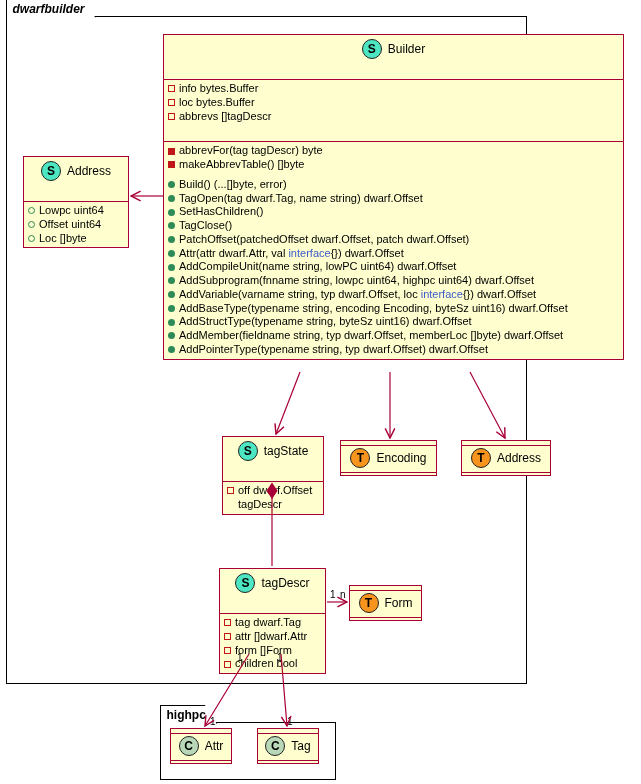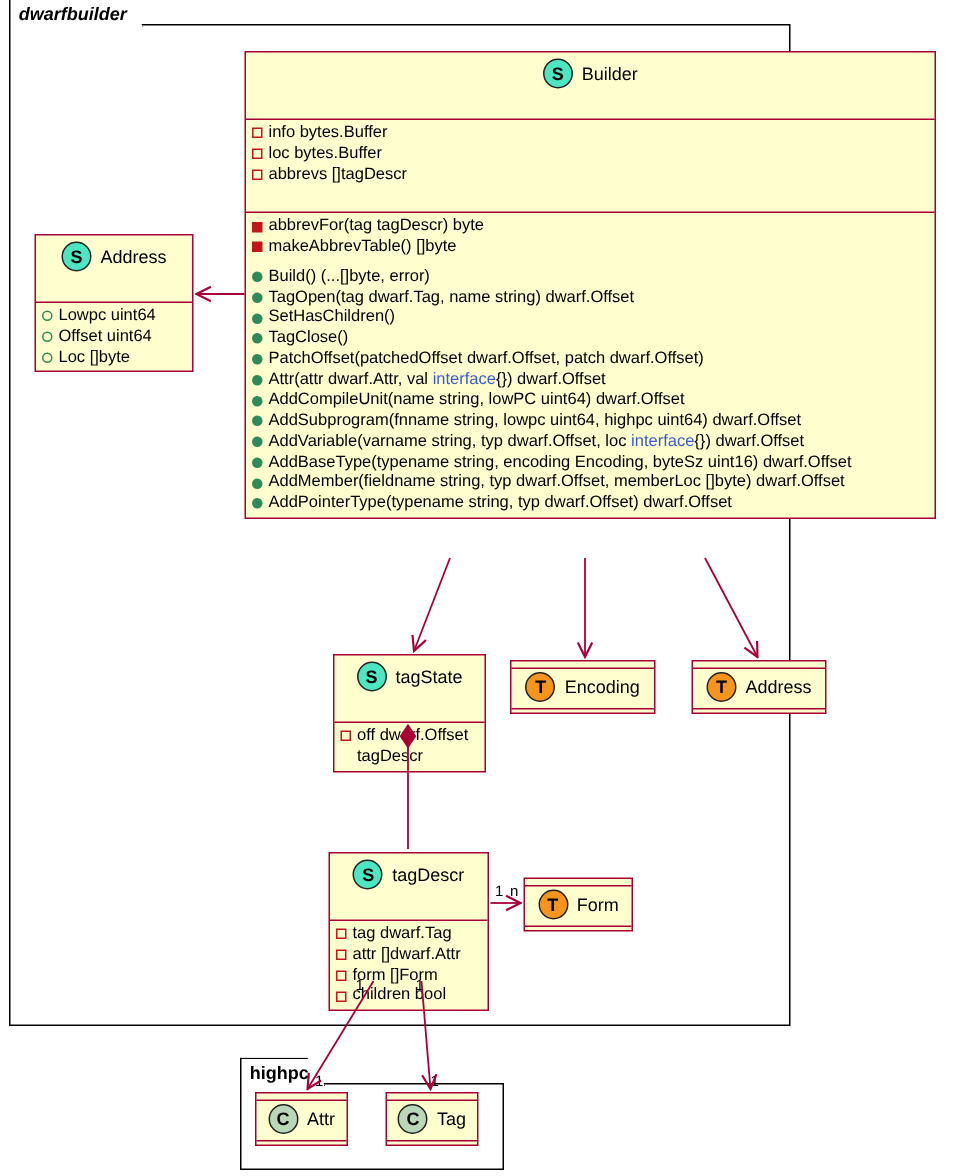--- a/index.html
+++ b/index.html
@@ -187,20 +187,24 @@
         <div class="row">
           <span class="dot dot-method-pub"></span>
           <span>AddVariable(varname string, typ dwarf.Offset, loc <span class="kw">interface</span>{}) dwarf.Offset</span>
         </div>
         <div class="row">
           <span class="dot dot-method-pub"></span>
           <span>AddBaseType(typename string, encoding Encoding, byteSz uint16) dwarf.Offset</span>
         </div>
         <div class="row">
           <span class="dot dot-method-pub"></span>
+          <span>AddStructType(typename string, byteSz uint16) dwarf.Offset</span>
+        </div>
+        <div class="row">
+          <span class="dot dot-method-pub"></span>
           <span>AddMember(fieldname string, typ dwarf.Offset, memberLoc []byte) dwarf.Offset</span>
         </div>
         <div class="row">
           <span class="dot dot-method-pub"></span>
           <span>AddPointerType(typename string, typ dwarf.Offset) dwarf.Offset</span>
         </div>
       </div>
   </div>
 
   <div class="class-box" style="left:23px; top:156px; width:106px;">

